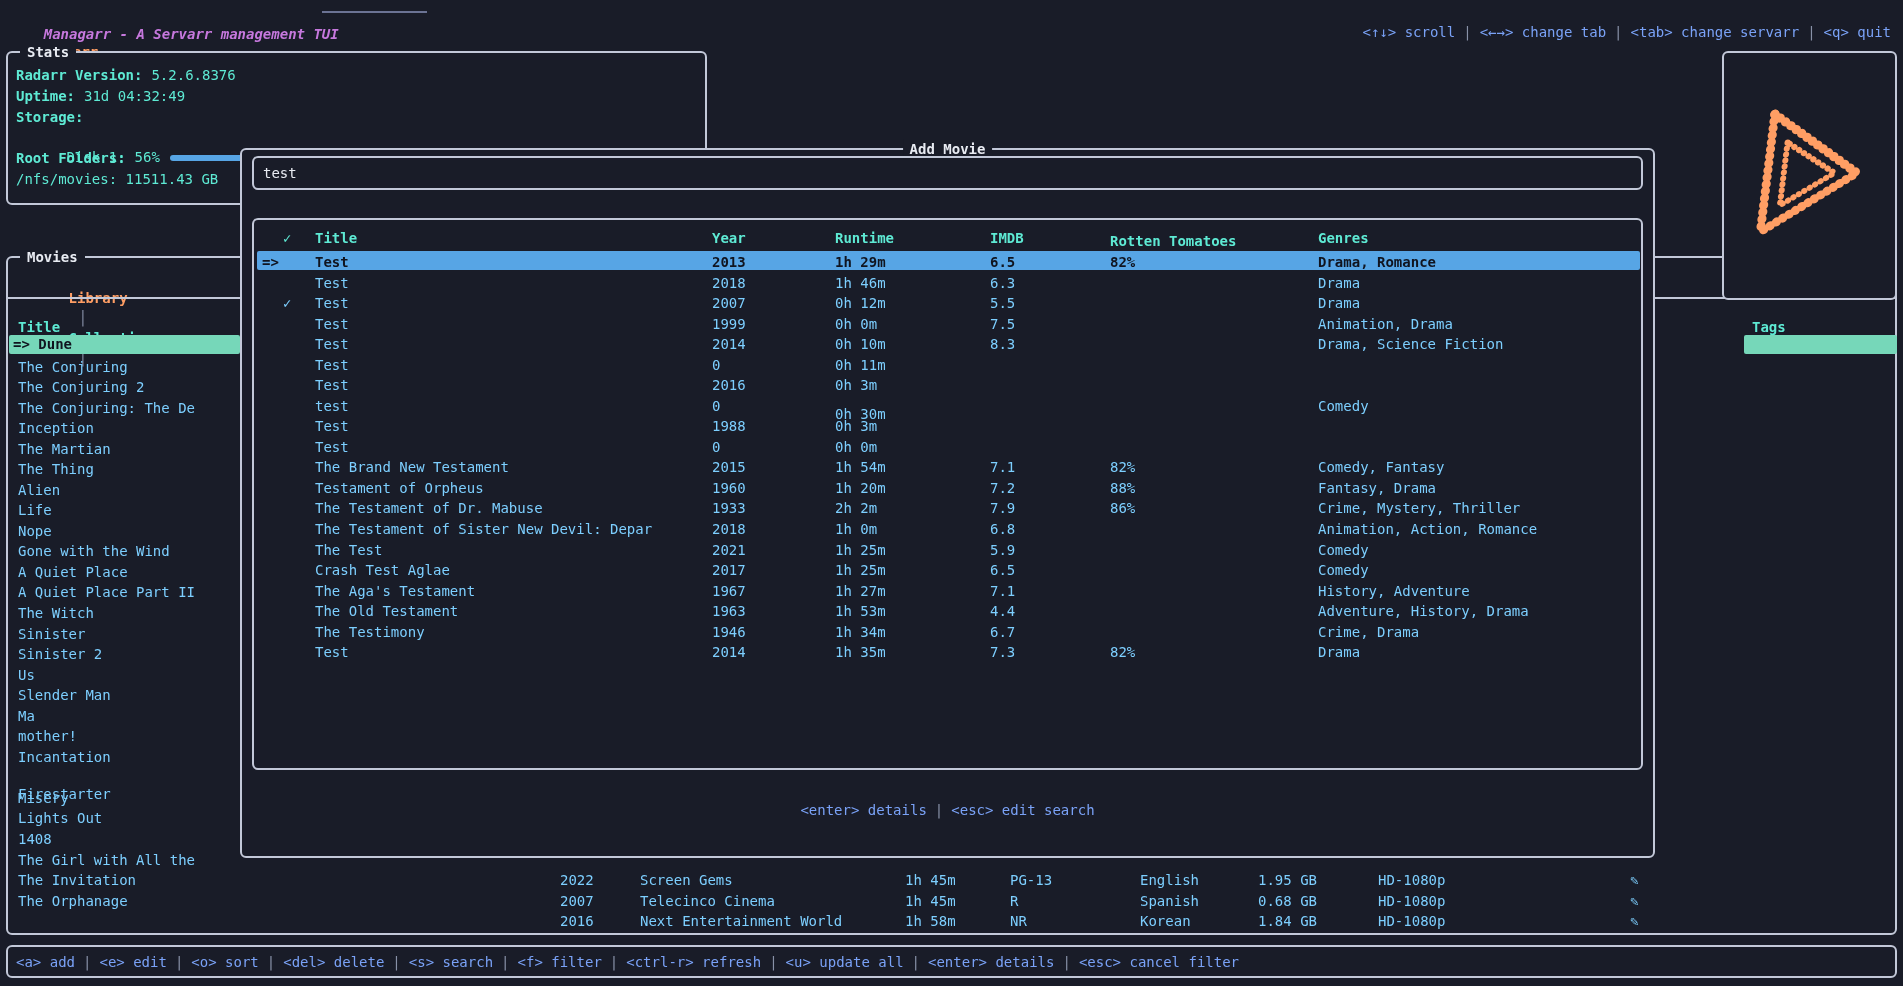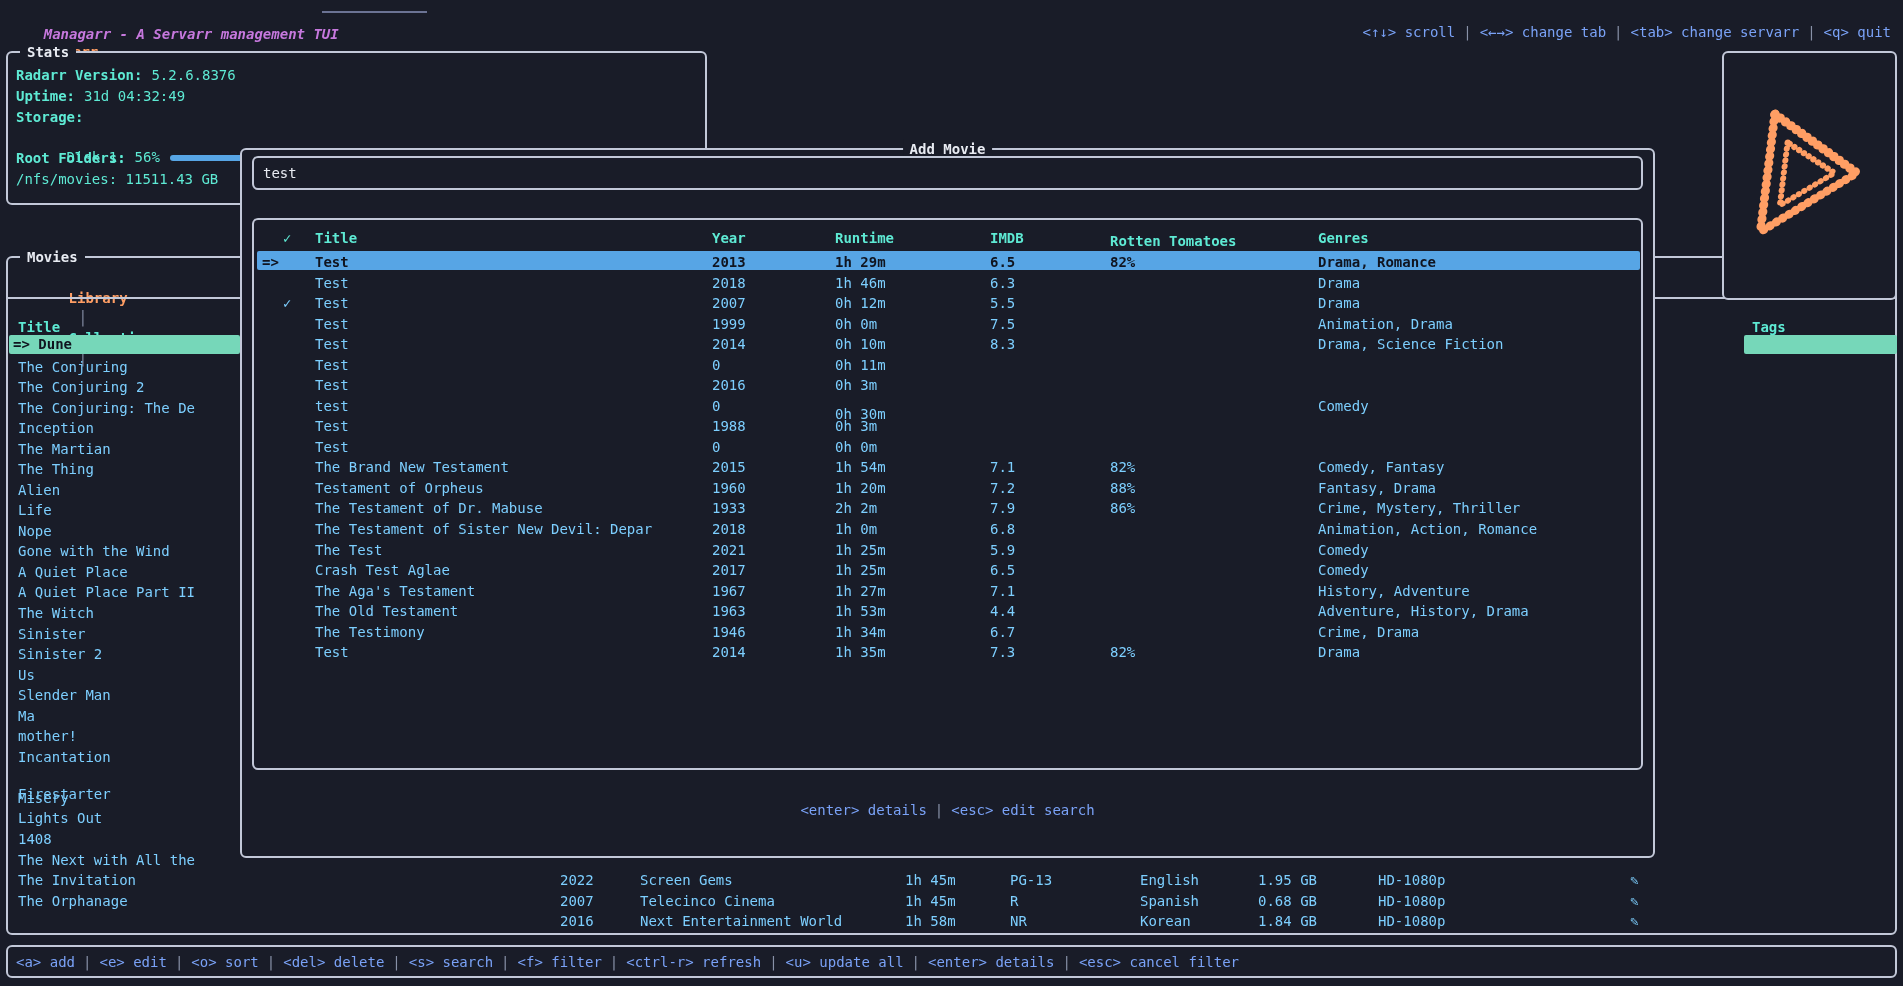--- a/index.html
+++ b/index.html
@@ -102,21 +102,21 @@
       <div class="abs cyan" style="left: 10px; top: 386.1px;">Sinister 2</div>
       <div class="abs cyan" style="left: 10px; top: 406.64px;">Us</div>
       <div class="abs cyan" style="left: 10px; top: 427.18px;">Slender Man</div>
       <div class="abs cyan" style="left: 10px; top: 447.72px;">Ma</div>
       <div class="abs cyan" style="left: 10px; top: 468.26px;">mother!</div>
       <div class="abs cyan" style="left: 10px; top: 488.8px;">Incantation</div>
       <div class="abs cyan" style="left: 10px; top: 509.34px; margin-top: 17px;">Firestarter</div>
       <div class="abs cyan" style="left: 10px; top: 529.88px;">Misery</div>
       <div class="abs cyan" style="left: 10px; top: 550.42px;">Lights Out</div>
       <div class="abs cyan" style="left: 10px; top: 570.96px;">1408</div>
-      <div class="abs cyan" style="left: 10px; top: 591.5px;">The Next with All the</div>
+      <div class="abs cyan" style="left: 10px; top: 591.5px;">The Girl with All the</div>
       <div class="abs cyan" style="left: 10px; top: 612.04px;">The Invitation</div>
       <div class="abs cyan" style="left: 10px; top: 632.58px;">The Orphanage</div>
       <div class="abs cyan" style="left: 10px; top: 650px; margin-top: 40px;">Train to Busan</div>
       <div class="abs cyan" style="left: 552px; top: 612.04px;">2022</div>
       <div class="abs cyan" style="left: 632px; top: 612.04px;">Screen Gems</div>
       <div class="abs cyan" style="left: 897px; top: 612.04px;">1h 45m</div>
       <div class="abs cyan" style="left: 1002px; top: 612.04px;">PG-13</div>
       <div class="abs cyan" style="left: 1132px; top: 612.04px;">English</div>
       <div class="abs cyan" style="left: 1250px; top: 612.04px;">1.95 GB</div>
       <div class="abs cyan" style="left: 1370px; top: 612.04px;">HD-1080p</div>

